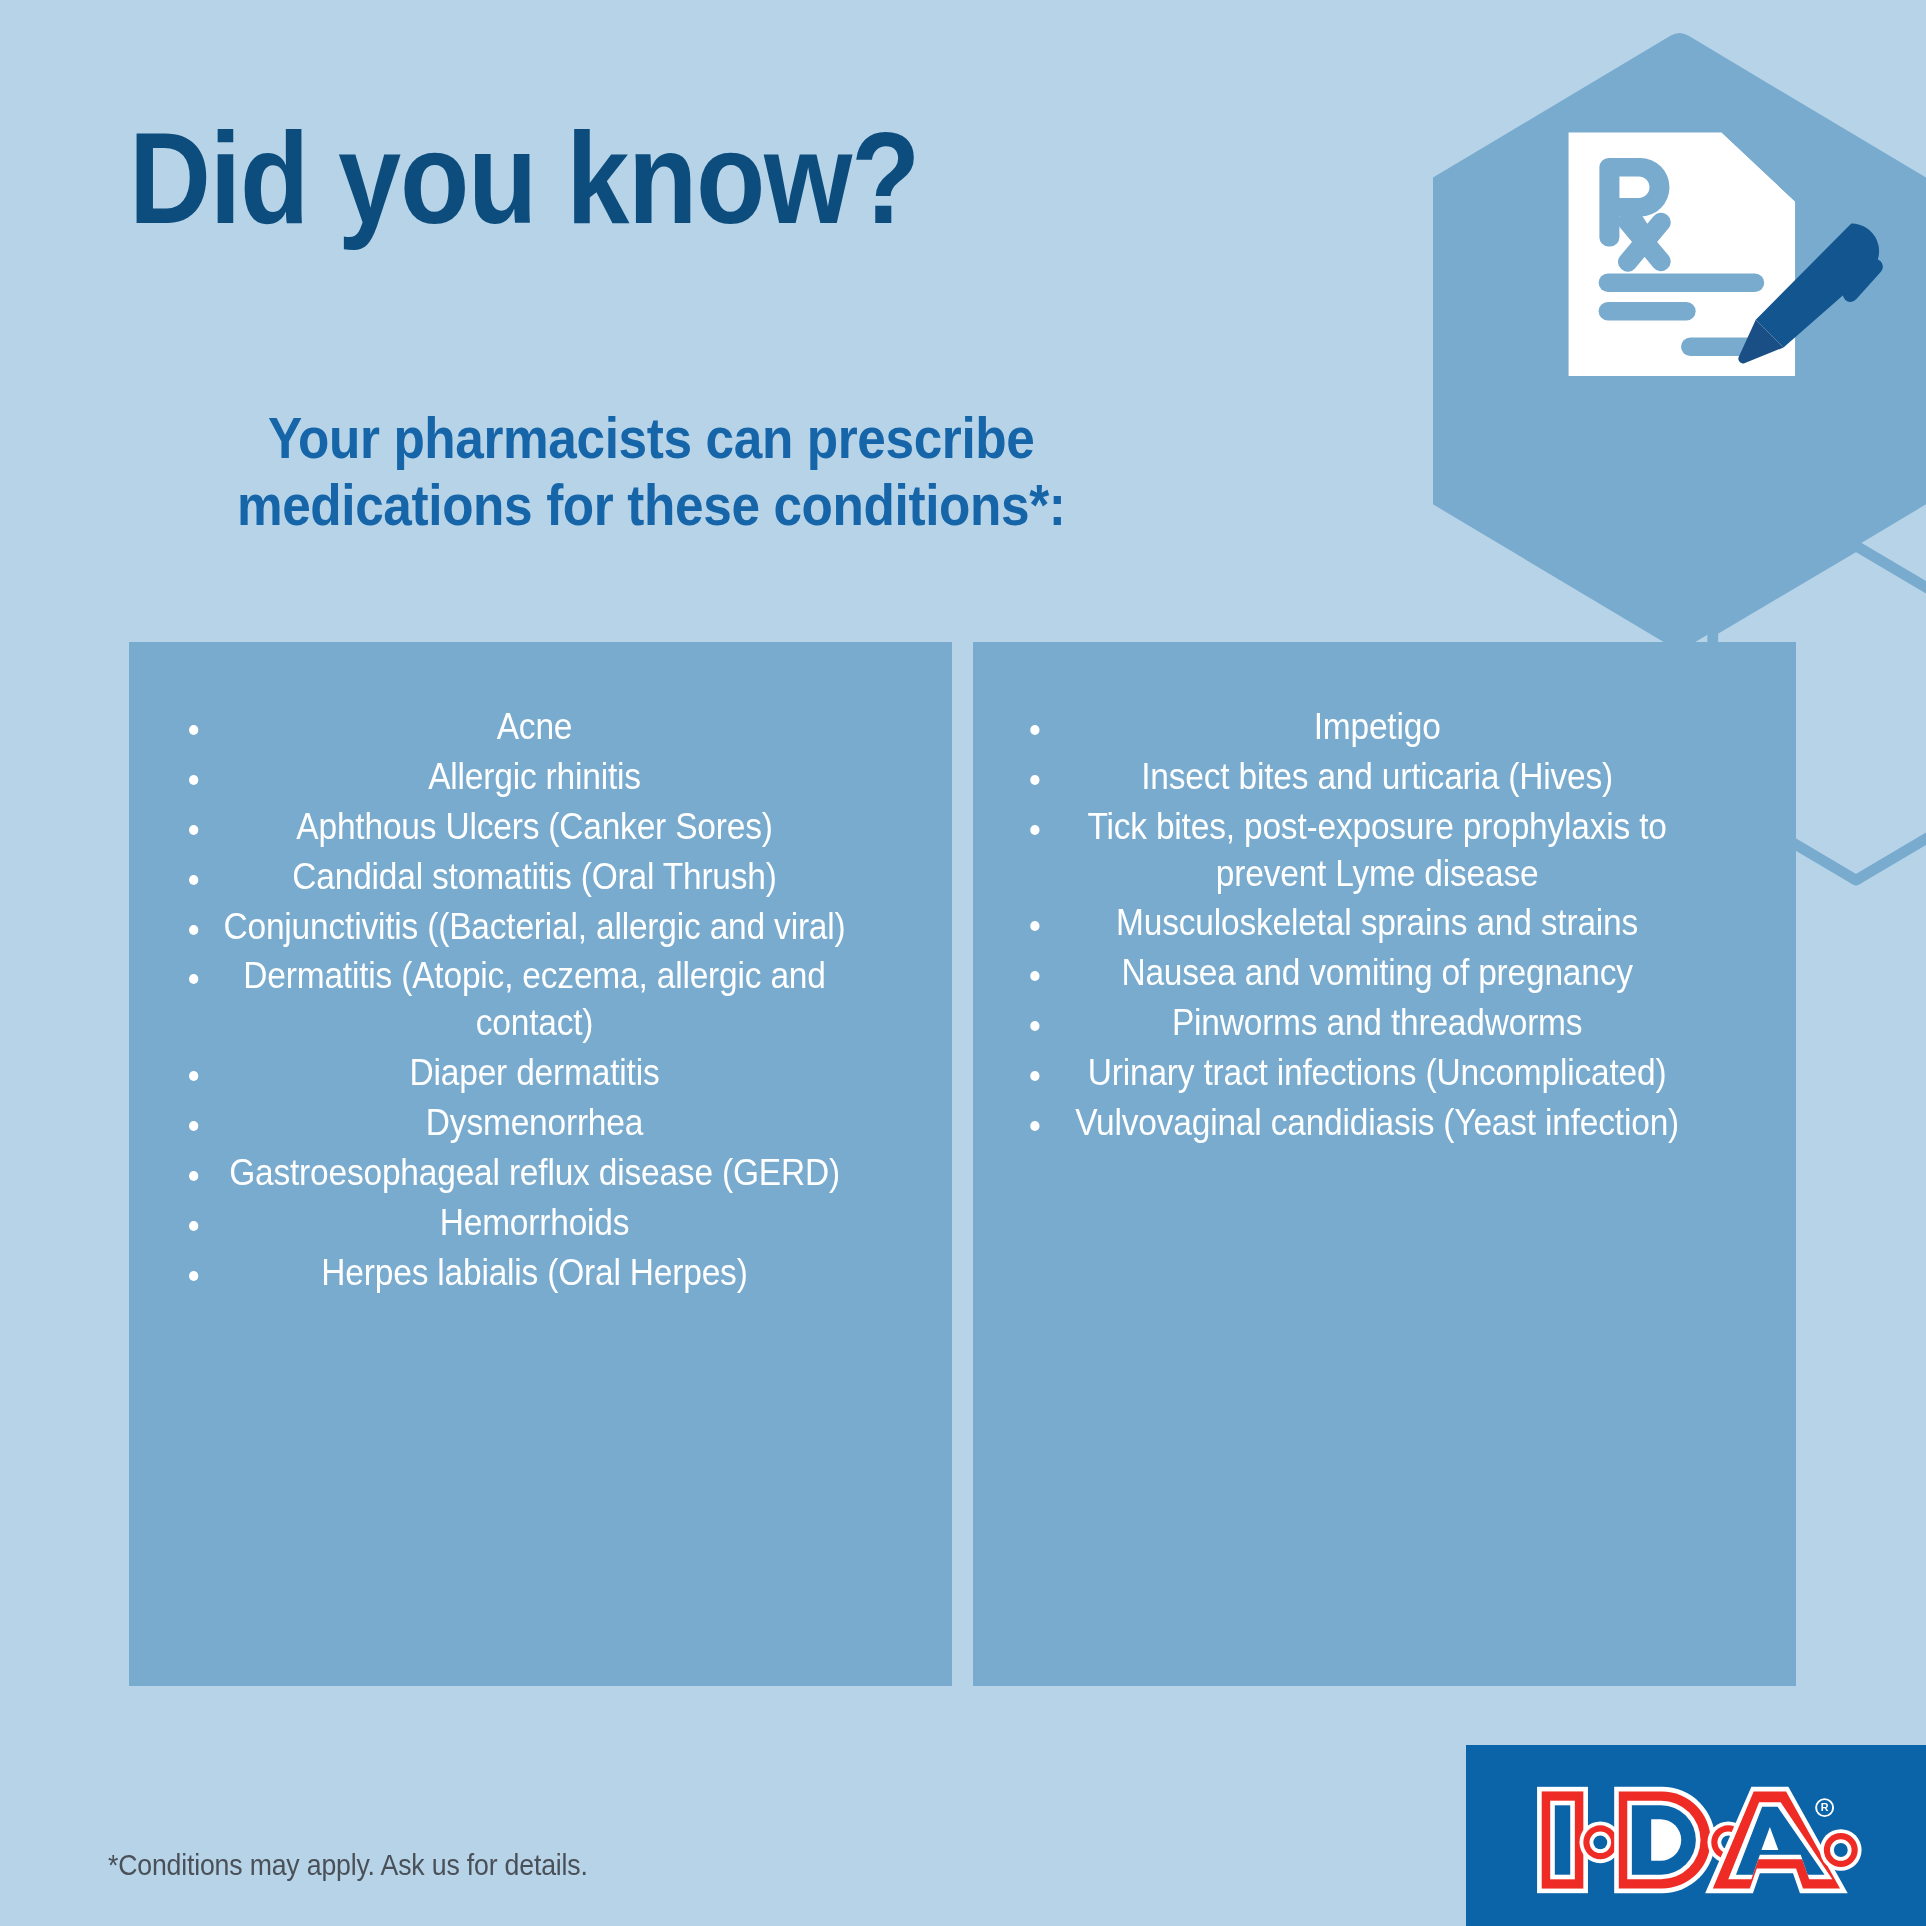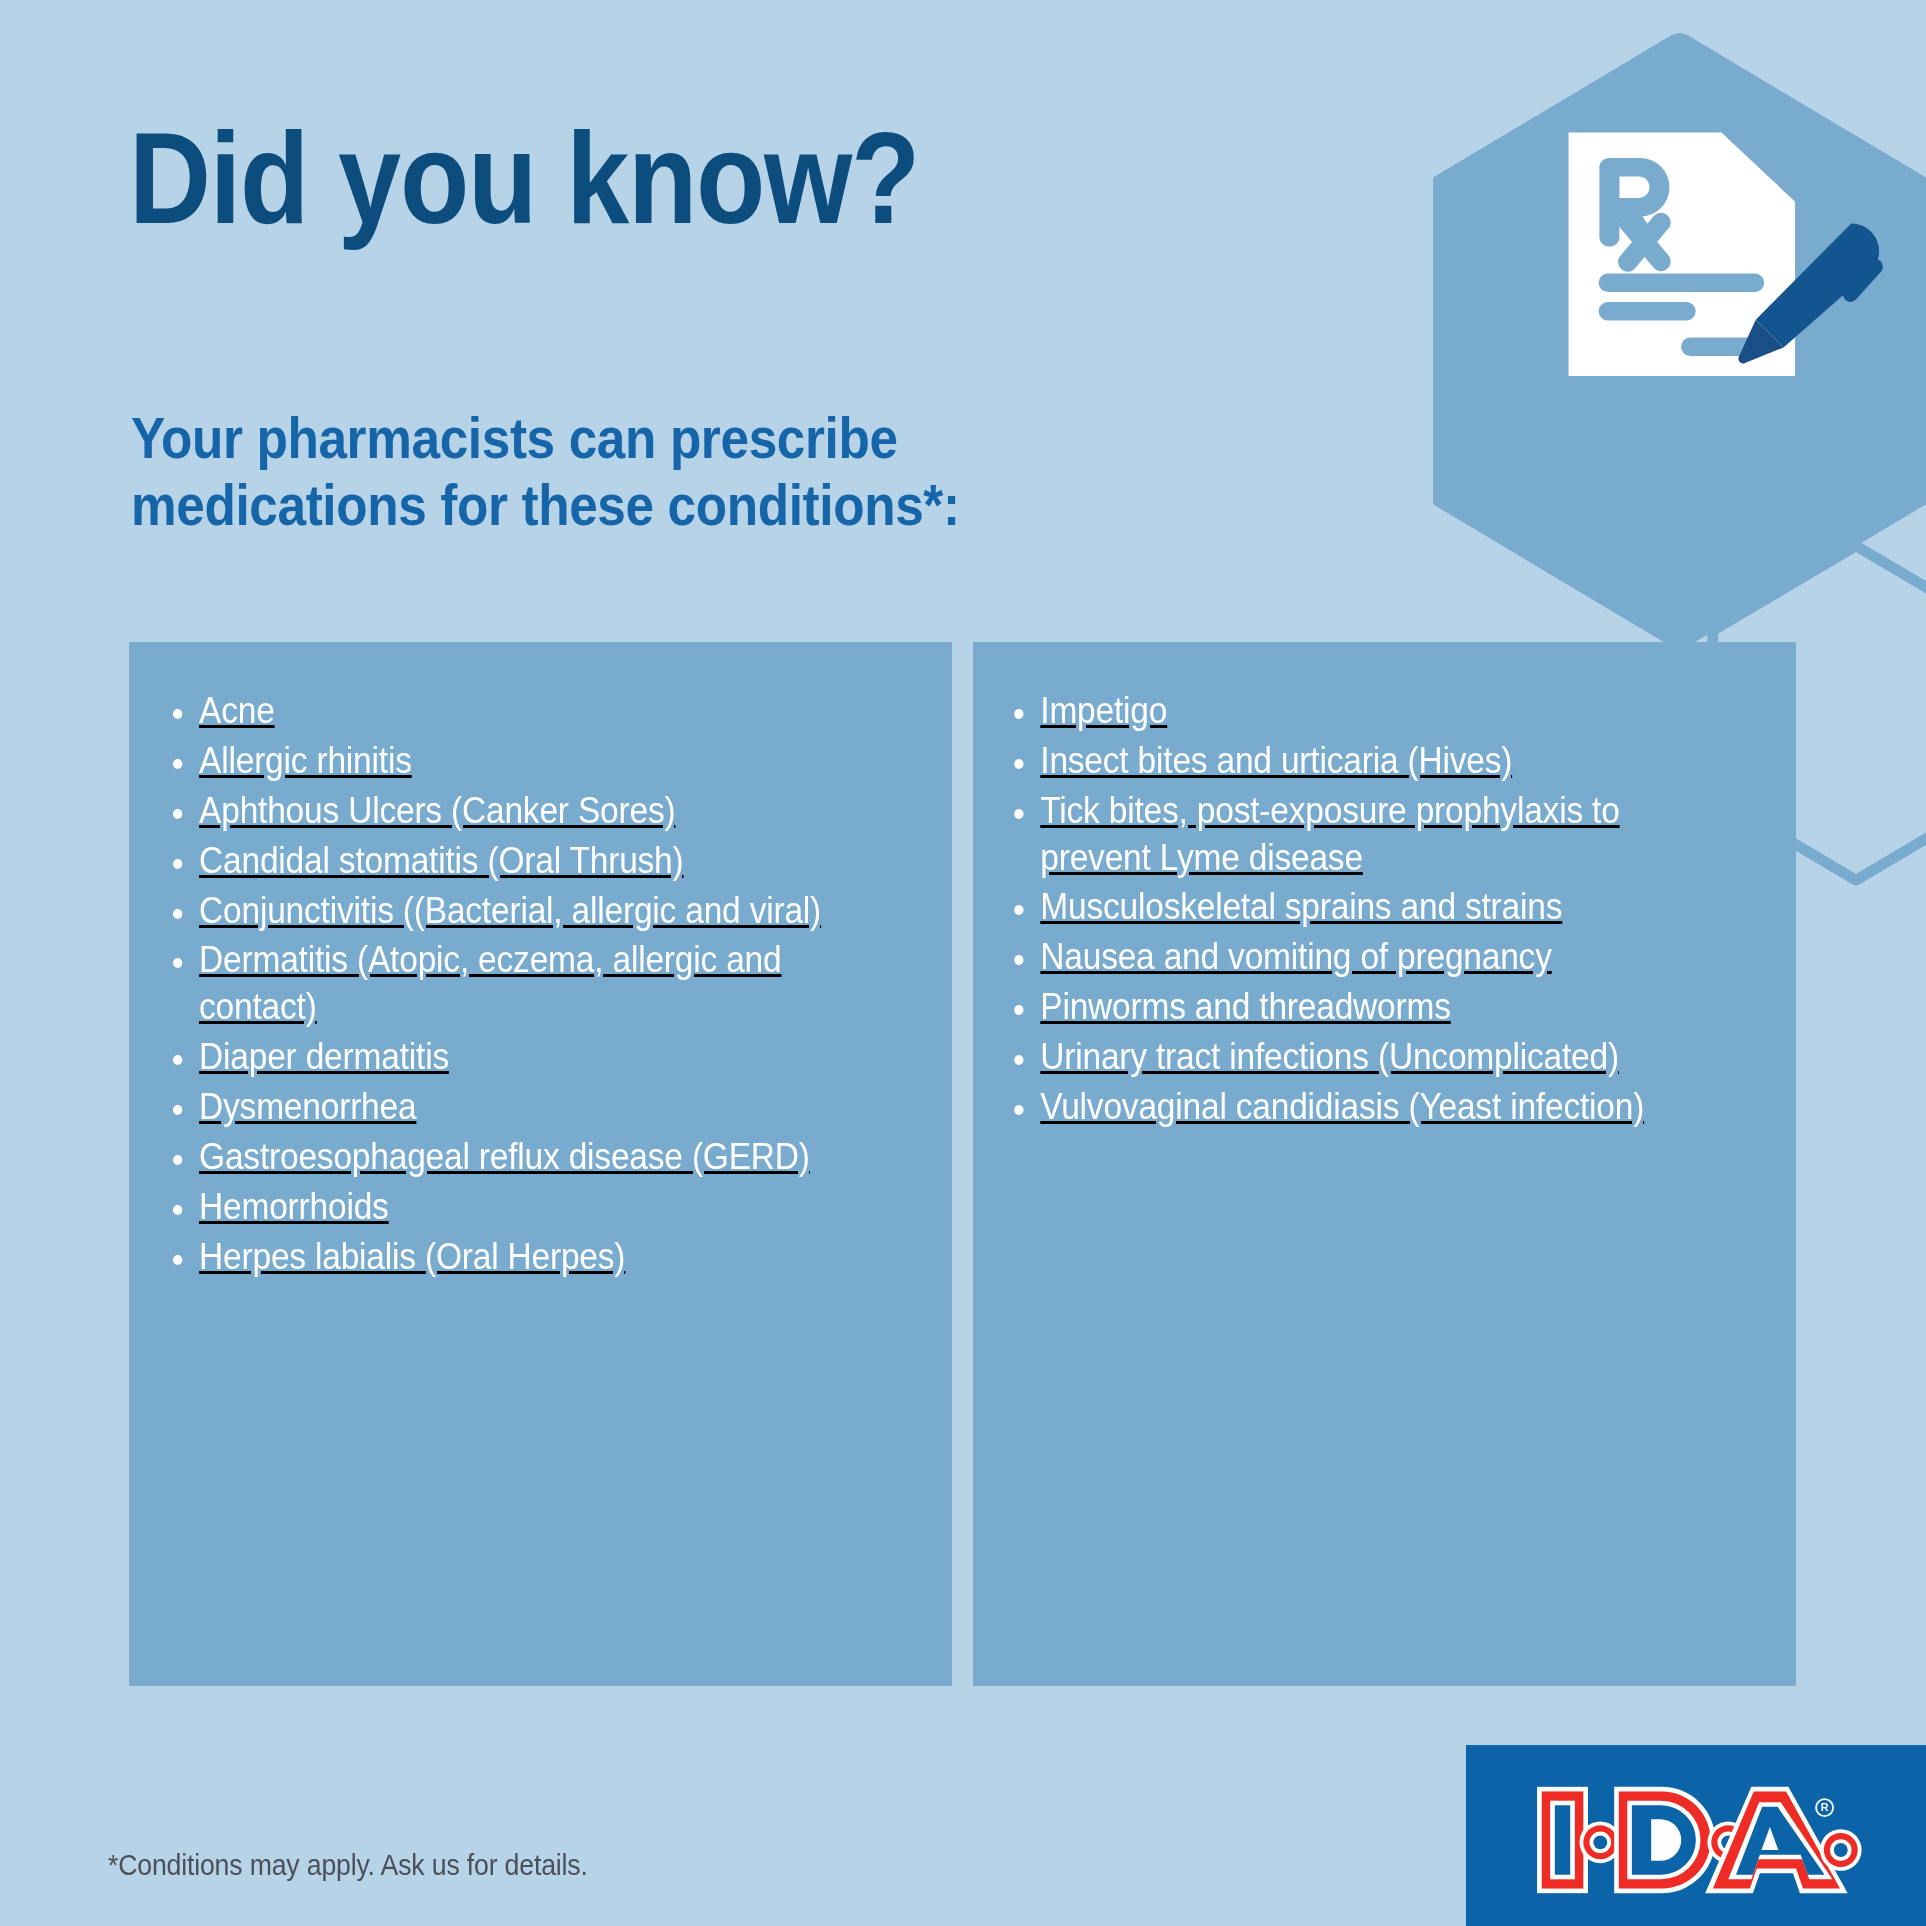--- a/index.html
+++ b/index.html
@@ -8,20 +8,21 @@
     padding: 0;
     background: #ffffff;
   }
   #poster {
     position: relative;
     width: 1926px;
     height: 1926px;
     background: #b6d3e8;
     overflow: hidden;
     font-family: "Liberation Sans", "DejaVu Sans", sans-serif;
+    text-align: center;
     -webkit-font-smoothing: antialiased;
   }
 
   
   .hex-wrap {
     position: absolute;
     top: 0;
     right: 0;
     width: 493px;
     height: 678px;
@@ -75,23 +76,22 @@
     gap: 21px;
   }
   .panel {
     background: #79abcf;
     flex: 1 1 0;
     box-sizing: border-box;
     padding: 46px 31px 31px 31px;
   }
   ul.cond-list {
     list-style: none;
-    margin: 0;
+    margin: 16px;
     padding: 0;
-    text-decoration: underline;
   }
   ul.cond-list > li {
     position: relative;
     color: #ffffff;
     font-size: 36px;
     line-height: 1.30;
     padding-left: 39px;
     margin: 0 0 3.1px 0;
     font-weight: 400;
     letter-spacing: -0.2px;

